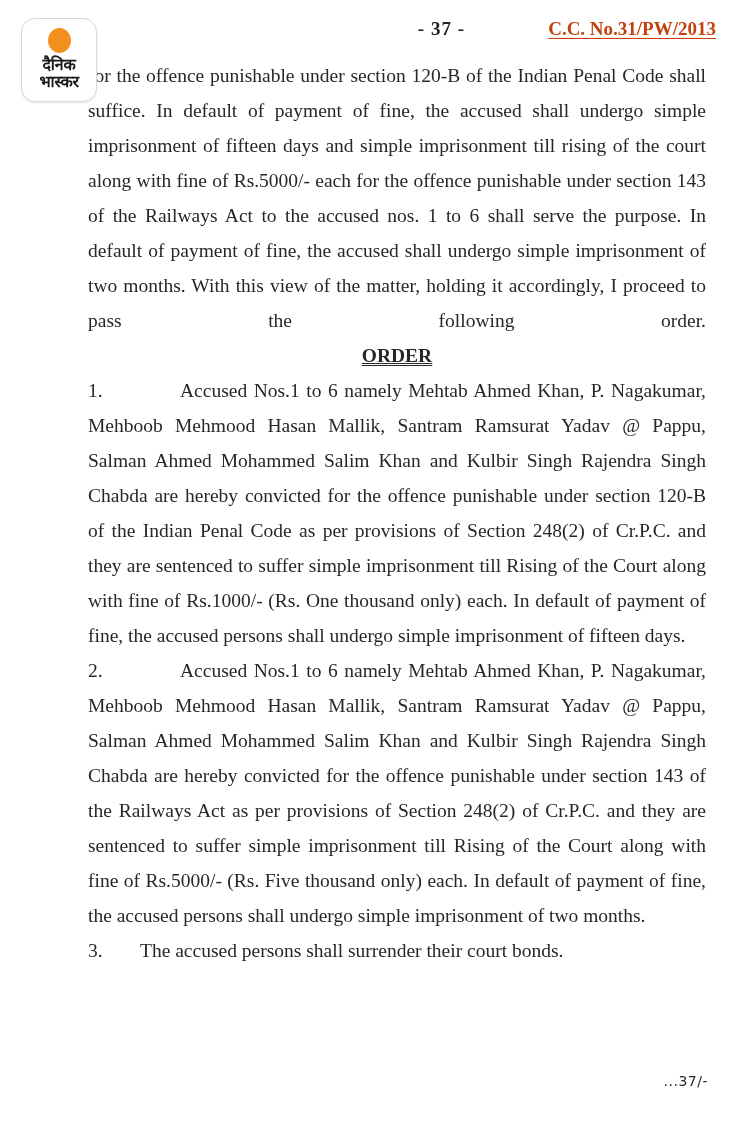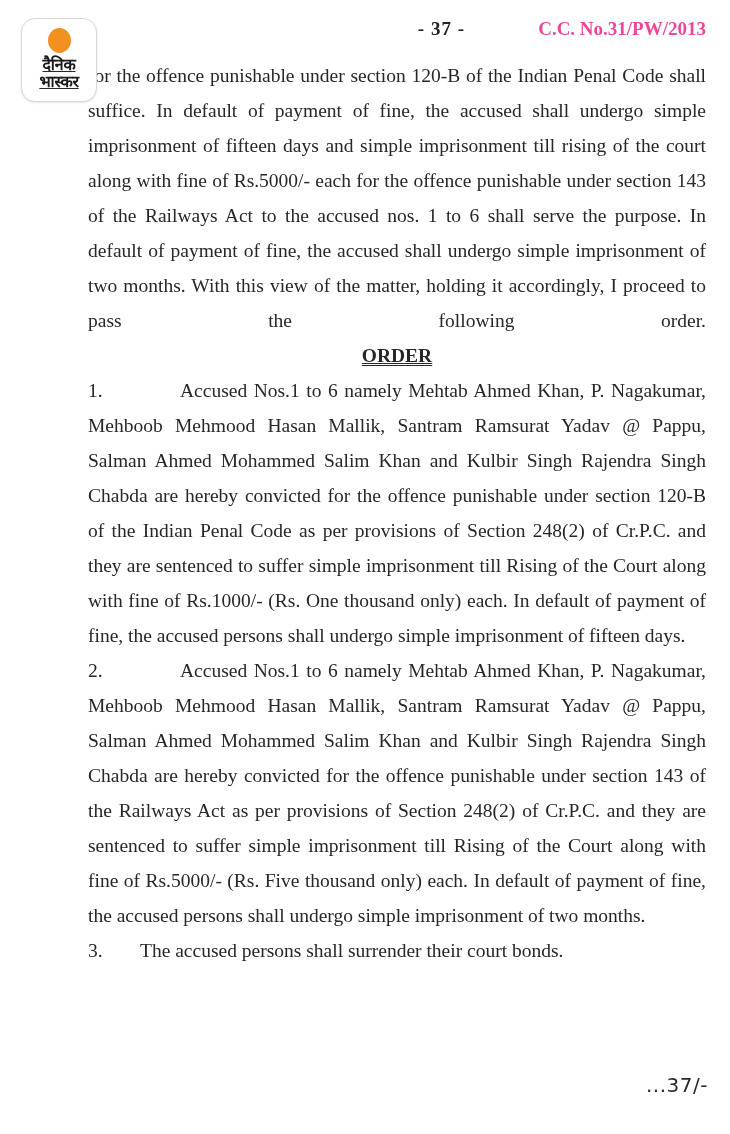--- a/index.html
+++ b/index.html
@@ -38,26 +38,27 @@
     top: 0;
     width: 110px;
     text-align: right;
     font-size: 19px;
     font-weight: 700;
     letter-spacing: 1px;
     color: #242424;
   }
   .case-number {
     position: absolute;
-    right: 24px;
+    right: 14px;
     top: 0;
     font-size: 19px;
     font-weight: 700;
+    text-decoration: underline;
     text-underline-offset: 3px;
-    color: #ec4899;
+    color: #c2410c;
     white-space: nowrap;
   }
 
   
   .logo {
     position: absolute;
     left: 21px;
     top: 18px;
     width: 76px;
     height: 84px;
@@ -66,21 +67,20 @@
     border-radius: 14px;
     box-shadow: 0 1px 2px rgba(0,0,0,0.10);
     z-index: 20;
     display: flex;
     flex-direction: column;
     align-items: center;
     justify-content: flex-start;
     padding-top: 9px;
     box-sizing: border-box;
     overflow: hidden;
-    text-decoration: underline;
   }
   .logo-dot {
     width: 23px;
     height: 25px;
     border-radius: 50%;
     background: #f29120;
     flex: none;
   }
   .logo-text {
     margin-top: 3px;
@@ -134,21 +134,21 @@
   }
   .num.small {
     width: 52px;
   }
 
   
   .footer {
     position: absolute;
     right: 22px;
     top: 1073px;
-    font-size: 20px;
+    font-size: 14px;
     font-family: "DejaVu Sans", sans-serif;
     color: #2a2a2a;
     letter-spacing: 0.5px;
   }
 </style>
 </head>
 <body>
 
 <div class="page">
 

